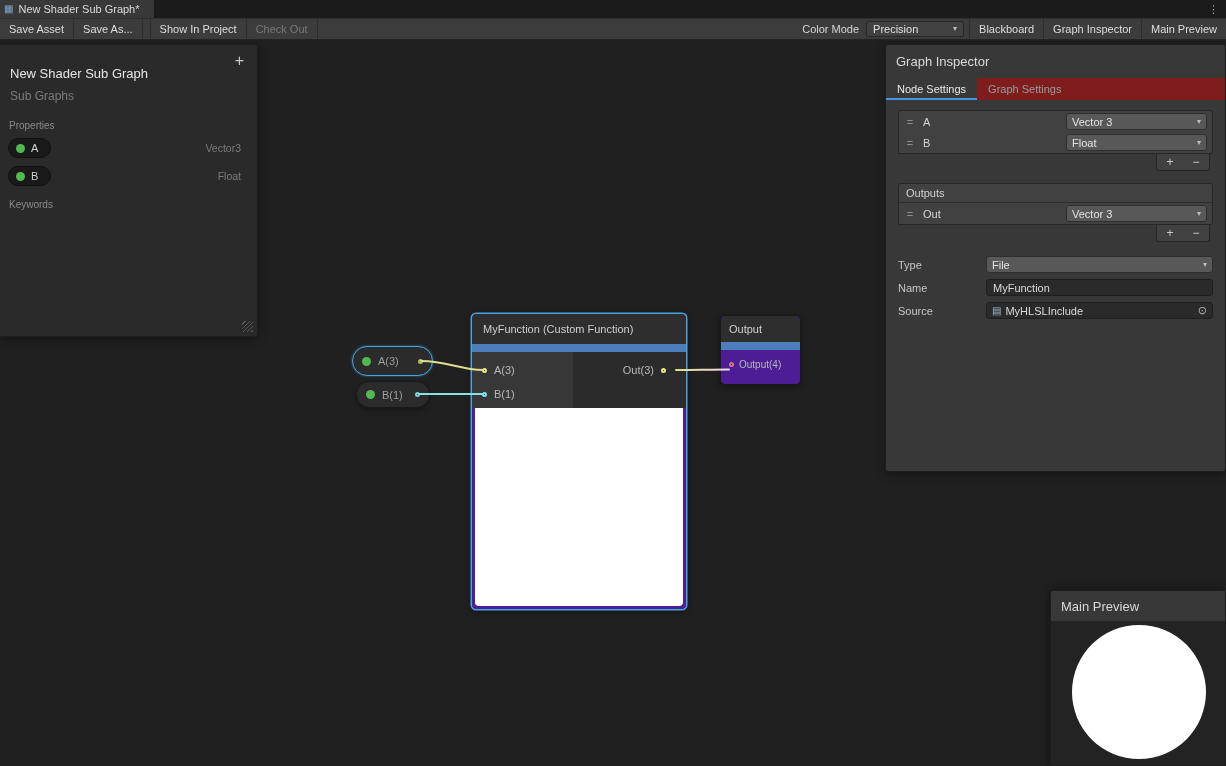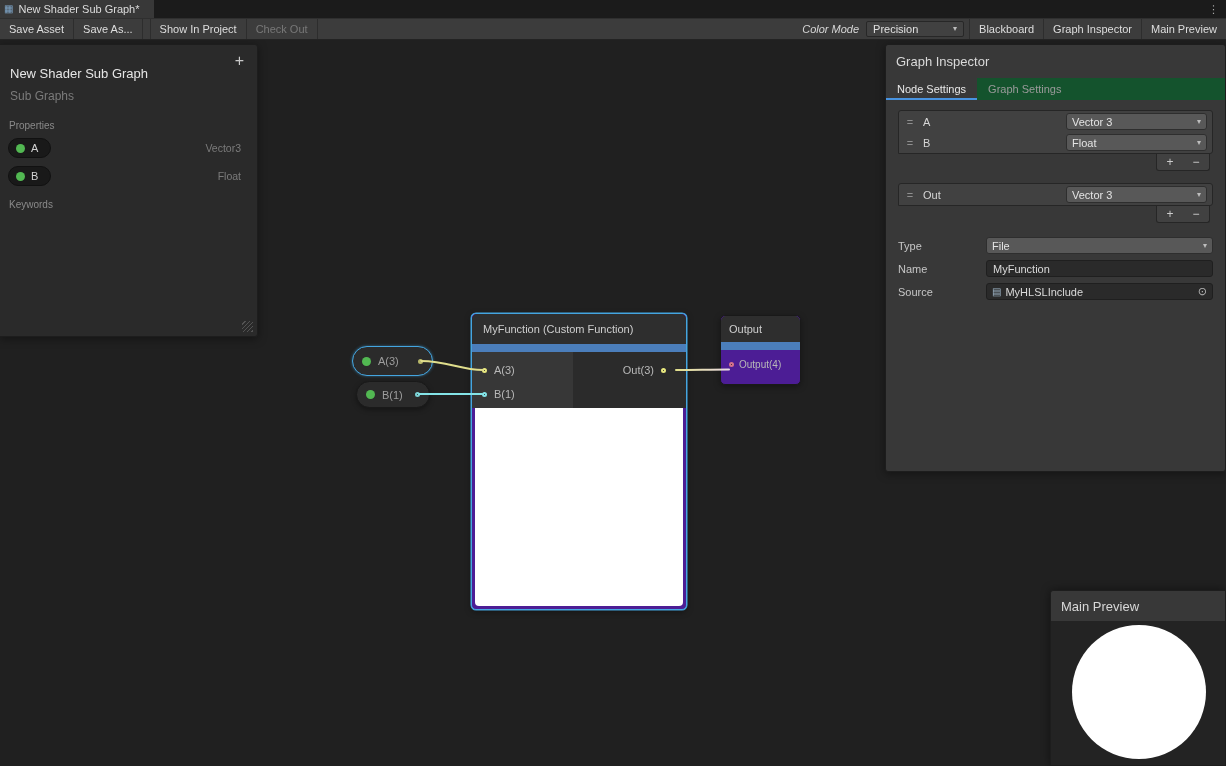--- a/index.html
+++ b/index.html
@@ -12,21 +12,21 @@
   .tab { display:flex; align-items:center; gap:5px; padding:0 14px 0 4px; background:#383838; color:#dcdcdc; }
   .tab-icon { font-size:10px; color:#7fa6c9; line-height:1; }
   .tb-menu { margin-left:auto; display:flex; align-items:center; padding:0 7px; color:#a8a8a8; font-size:11px; }
 
   
   .toolbar { position:absolute; top:18px; left:0; right:0; height:22px; background:#3c3c3c; border-top:1px solid #2f2f2f; border-bottom:1px solid #232323; display:flex; align-items:stretch; z-index:20; }
   .tbtn { display:flex; align-items:center; padding:0 9px; border-right:1px solid #2d2d2d; color:#dedede; cursor:default; }
   .tbtn.group-start { margin-left:7px; border-left:1px solid #2d2d2d; }
   .tbtn.disabled { color:#787878; }
   .toolbar-right { margin-left:auto; display:flex; align-items:stretch; }
-  .tlabel { display:flex; align-items:center; padding:0 7px; color:#d6d6d6;font-style:italic; }
+  .tlabel { display:flex; align-items:center; padding:0 7px; color:#d6d6d6; }
   .tdropdown { display:flex; align-items:center; justify-content:space-between; width:98px; margin:2px 5px 2px 0; padding:0 6px; border:1px solid #272727; background:#414141; border-radius:2px; color:#e0e0e0; }
   .caret { font-size:8px; color:#bdbdbd; line-height:1; }
   .tbtn.bl { border-right:none; border-left:1px solid #2d2d2d; }
 
   
   .panel { position:absolute; background:#383838; border:1px solid #1d1d1d; border-radius:3px; z-index:10; box-shadow:0 2px 10px rgba(0,0,0,.4); }
 
   
   .blackboard { left:0; top:44px; width:258px; height:293px; background:rgba(42,42,42,.97); border-left:none; border-radius:0 3px 3px 0; }
   .bb-header { position:relative; padding:9px 12px 8px 10px; }
@@ -37,21 +37,21 @@
   .bb-row { display:flex; align-items:center; padding:4px 16px 4px 8px; }
   .bb-pill { display:inline-flex; align-items:center; gap:6px; background:#191919; border:1px solid #111; border-radius:11px; padding:3px 12px 3px 7px; color:#d2d2d2; }
   .bb-dot { width:9px; height:9px; border-radius:50%; background:var(--property-dot-green,#52b852); }
   .bb-type { margin-left:auto; font-size:10.5px; color:#7b7b7b; }
   .grip { position:absolute; right:4px; bottom:4px; width:11px; height:11px;
           background:repeating-linear-gradient(135deg, transparent 0 2px, #5c5c5c 2px 3px); opacity:.8; }
 
   
   .inspector { left:885px; top:44px; width:341px; height:428px; display:flex; flex-direction:column; }
   .gi-title { height:33px; flex:none; display:flex; align-items:center; padding:0 10px; font-size:13px; color:#dadada; }
-  .gi-tabs { height:22px; flex:none; background:#14532d; display:flex; }
+  .gi-tabs { height:22px; flex:none; background:#7f1d1d; display:flex; }
   .gi-tab { display:flex; align-items:center; padding:0 11px; color:#9a9a9a; }
   .gi-tab.active { background:#383838; color:#e8e8e8; box-shadow:inset 0 -2px 0 var(--tab-underline-blue,#4893e0); }
   .gi-body { flex:1; padding:10px 12px; overflow:hidden; }
   .gi-node-heading { font-weight:bold; font-size:11px; color:#d8d8d8; margin:4px 0 20px; }
   .ulist { border:1px solid #262626; border-radius:3px 3px 3px 0; background:#414141; }
   .ulist-header { padding:3px 7px; color:#d0d0d0; border-bottom:1px solid #2d2d2d; }
   .ulist-row { display:flex; align-items:center; gap:7px; padding:0 5px; height:21px; }
   .drag-handle { color:#8f8f8f; width:12px; text-align:center; }
   .row-name { color:#d6d6d6; }
   .dropdown { margin-left:auto; width:141px; height:17px; background:#585858; border:1px solid #2e2e2e; border-radius:3px; display:flex; align-items:center; justify-content:space-between; padding:0 5px; color:#e4e4e4; }
@@ -254,20 +254,21 @@
         </div>
       </div>
       <div class="ulist-footer">
         <div class="pm-box">
           <span class="pm-btn">+</span>
           <span class="pm-btn">−</span>
         </div>
       </div>
 
       <div class="ulist">
+        <div class="ulist-header">Outputs</div>
         <div class="ulist-row">
           <span class="drag-handle">=</span>
           <span class="row-name">Out</span>
           <span class="dropdown">
             <span>Vector 3</span>
             <span class="caret">▾</span>
           </span>
         </div>
       </div>
       <div class="ulist-footer">

